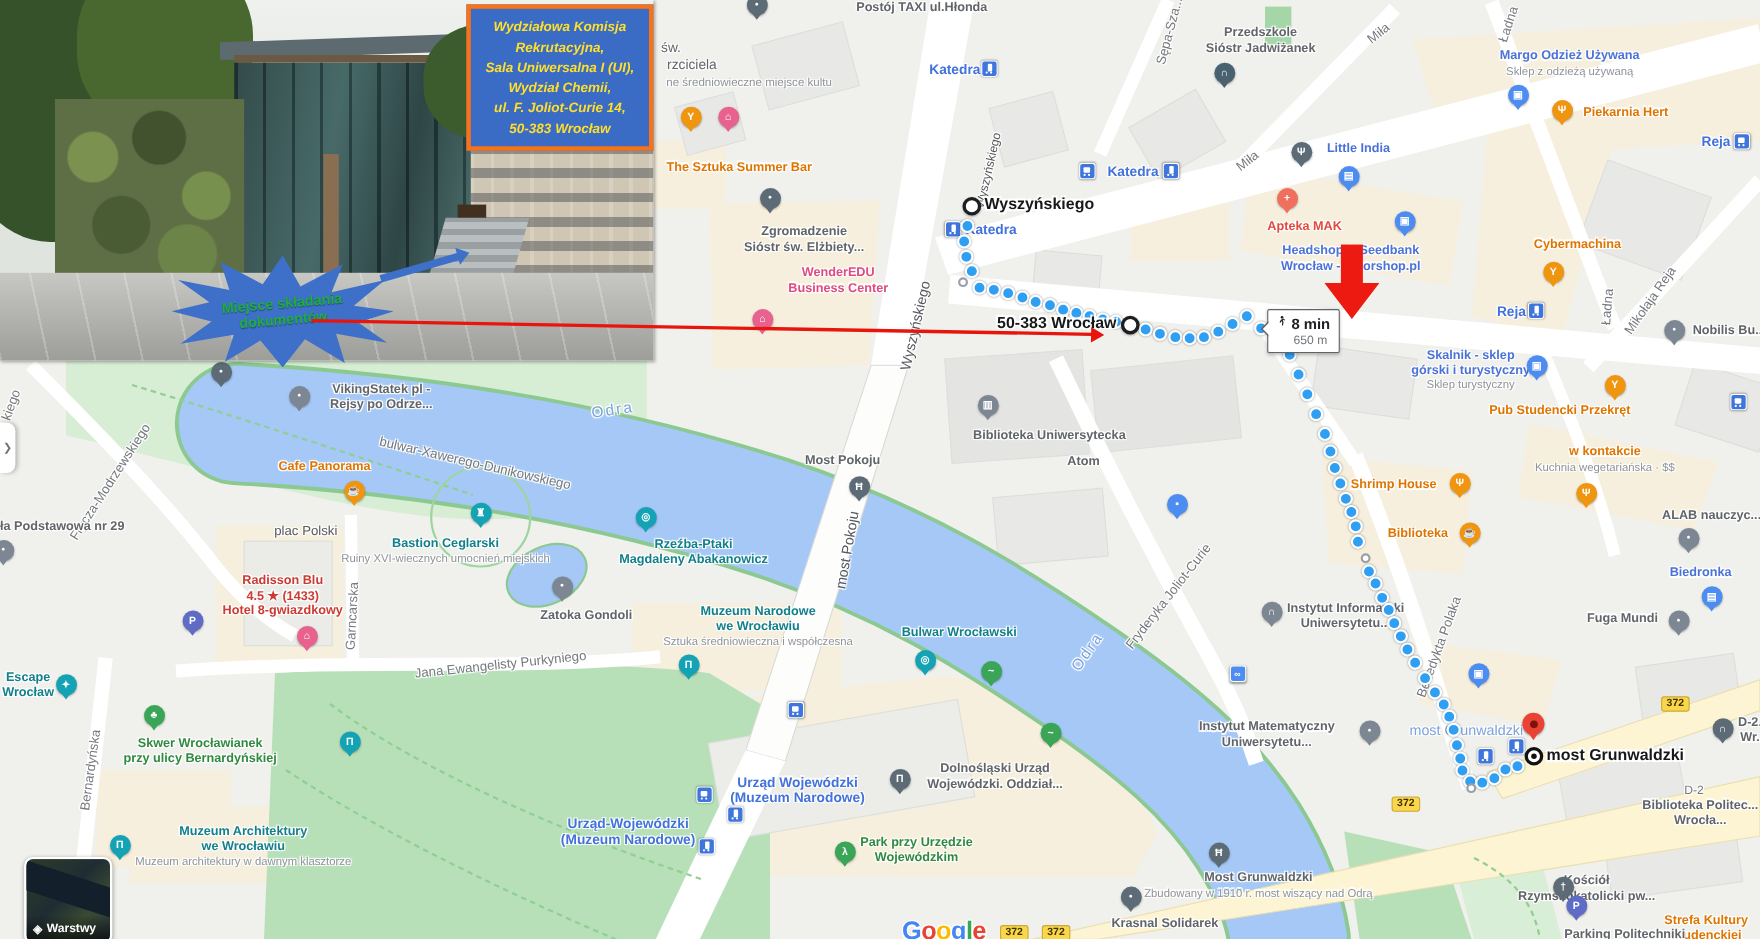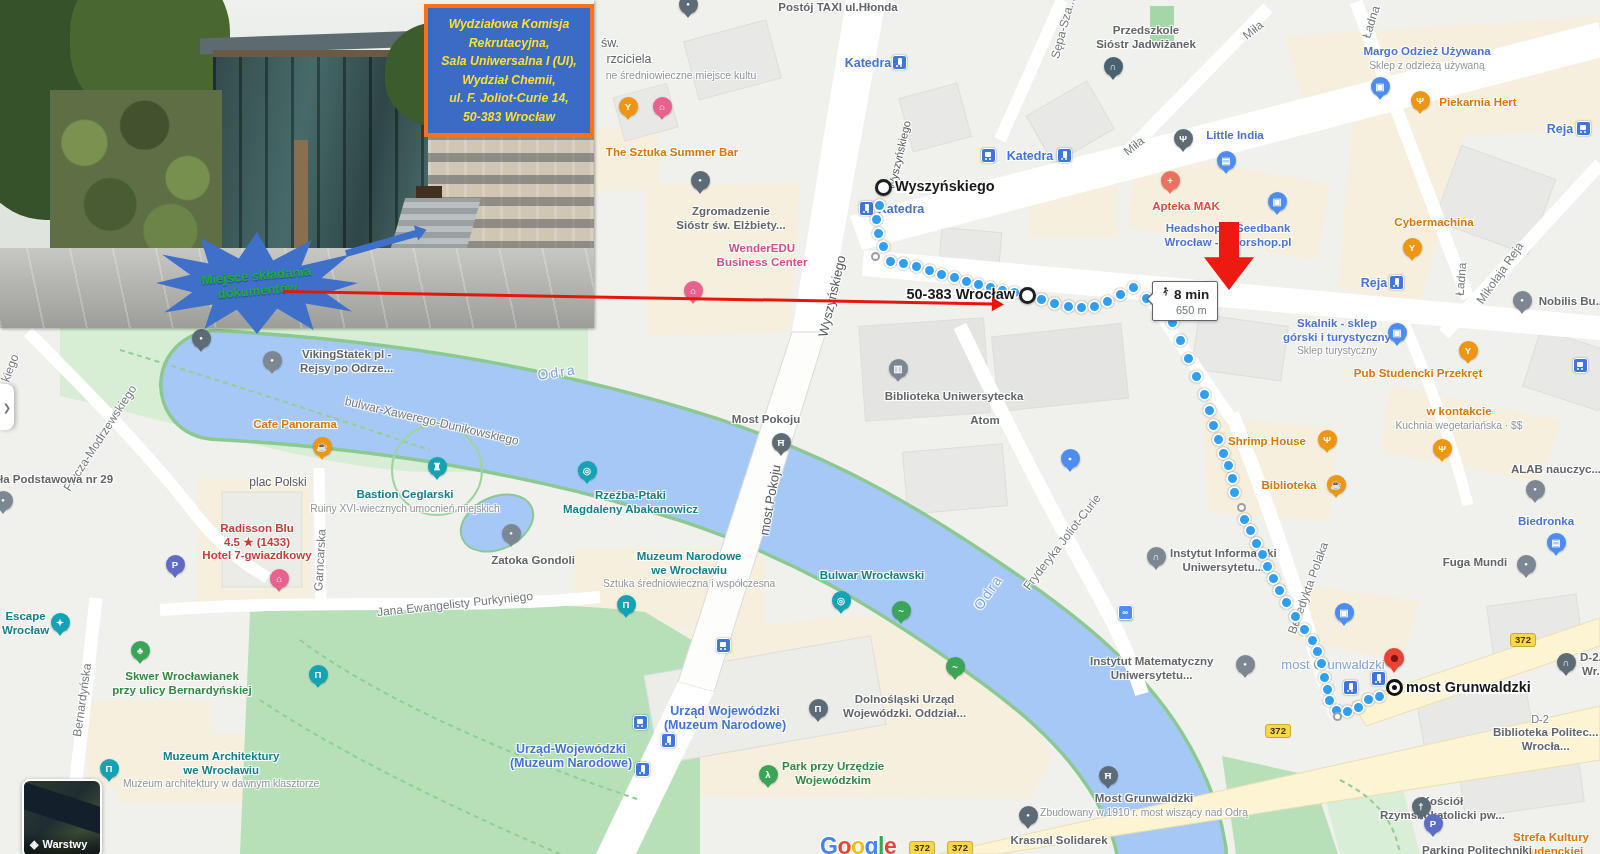--- a/index.html
+++ b/index.html
@@ -465,21 +465,21 @@
       <div class="poi left" style="left: 300px; top: 355px; color: rgb(97, 101, 105);">
         <div>VikingStatek pl -</div>
         <div>Rejsy po Odrze...</div>
       </div>
       <div class="pin" style="--pc: #7d8793; left: 262.5px; top: 350.5px;">
         <span class="glyph small">●</span>
       </div>
       <div class="poi" style="left: 257px; top: 529px; color: rgb(204, 59, 51);">
         <div>Radisson Blu</div>
         <div>4.5 ★ (1433)</div>
-        <div>Hotel 7-gwiazdkowy</div>
+        <div>Hotel 8-gwiazdkowy</div>
       </div>
       <div class="pin" style="--pc: #e8618f; left: 269.5px; top: 568.5px;">
         <span class="glyph">⌂</span>
       </div>
       <div class="poi" style="left: 182px; top: 677px; color: rgb(47, 138, 63);">
         <div>Skwer Wrocławianek</div>
         <div>przy ulicy Bernardyńskiej</div>
       </div>
       <div class="pin" style="--pc: #3aa557; left: 130.5px; top: 640.5px;">
         <span class="glyph">♣</span>

